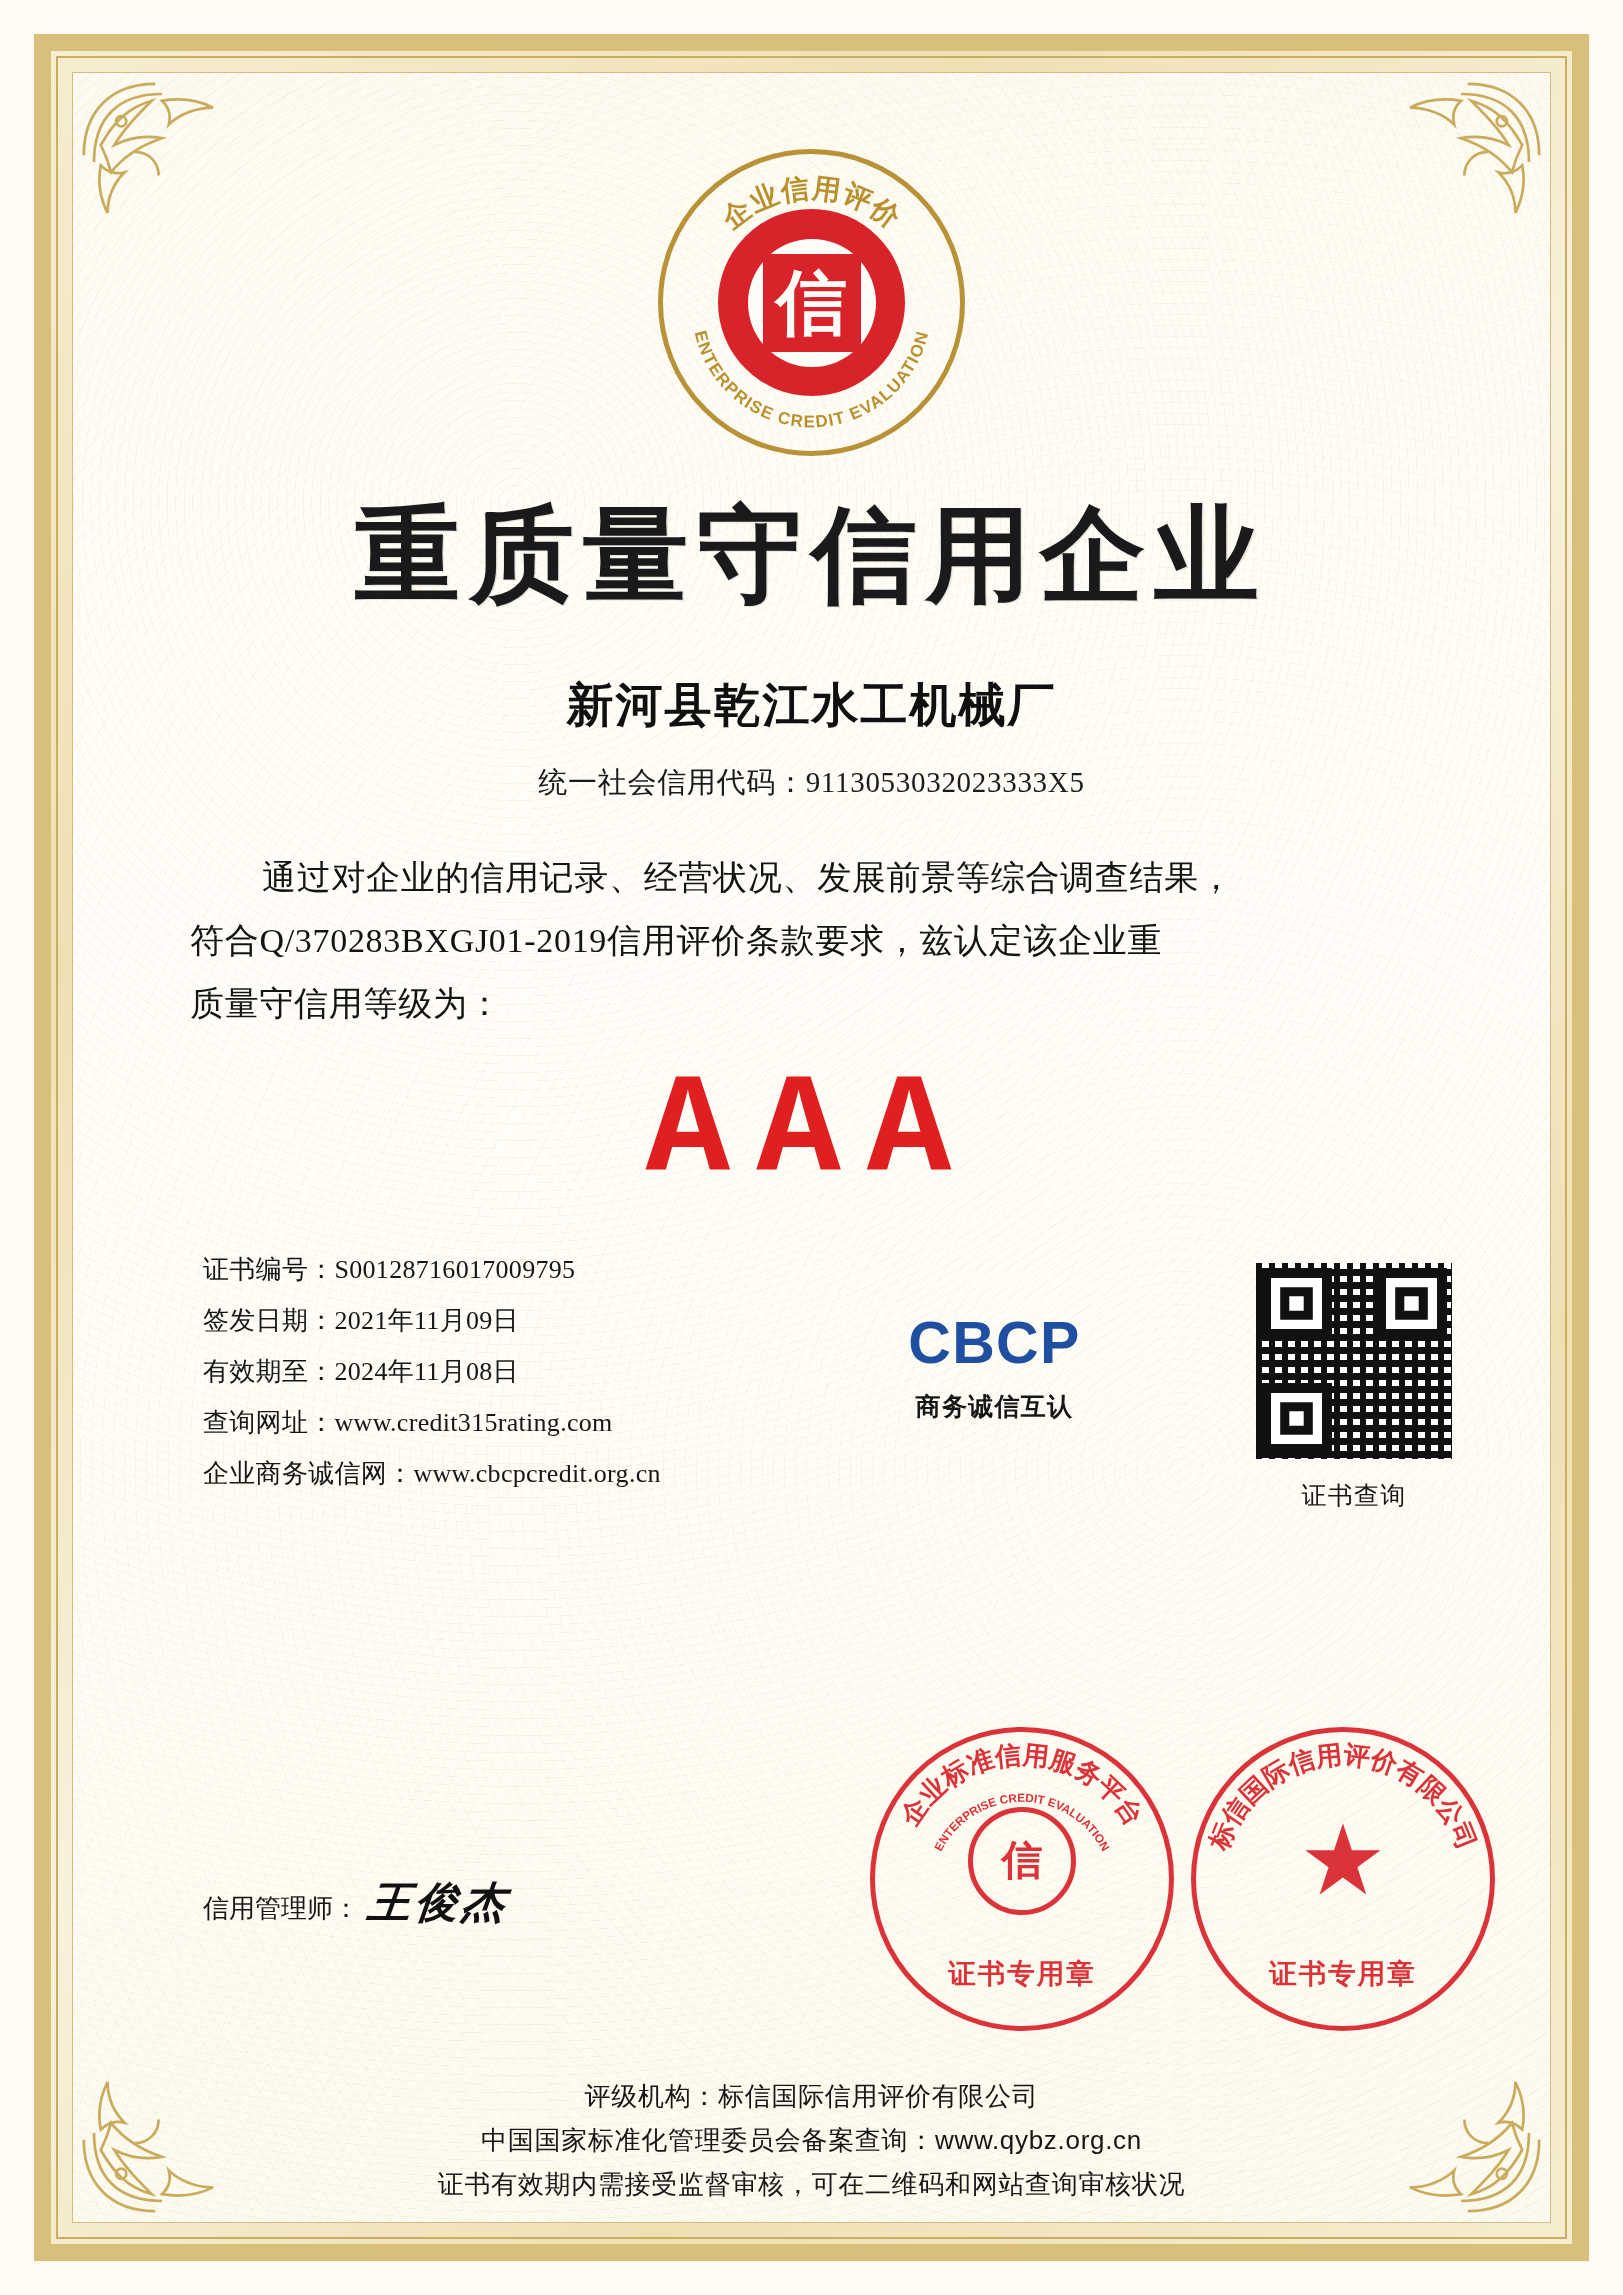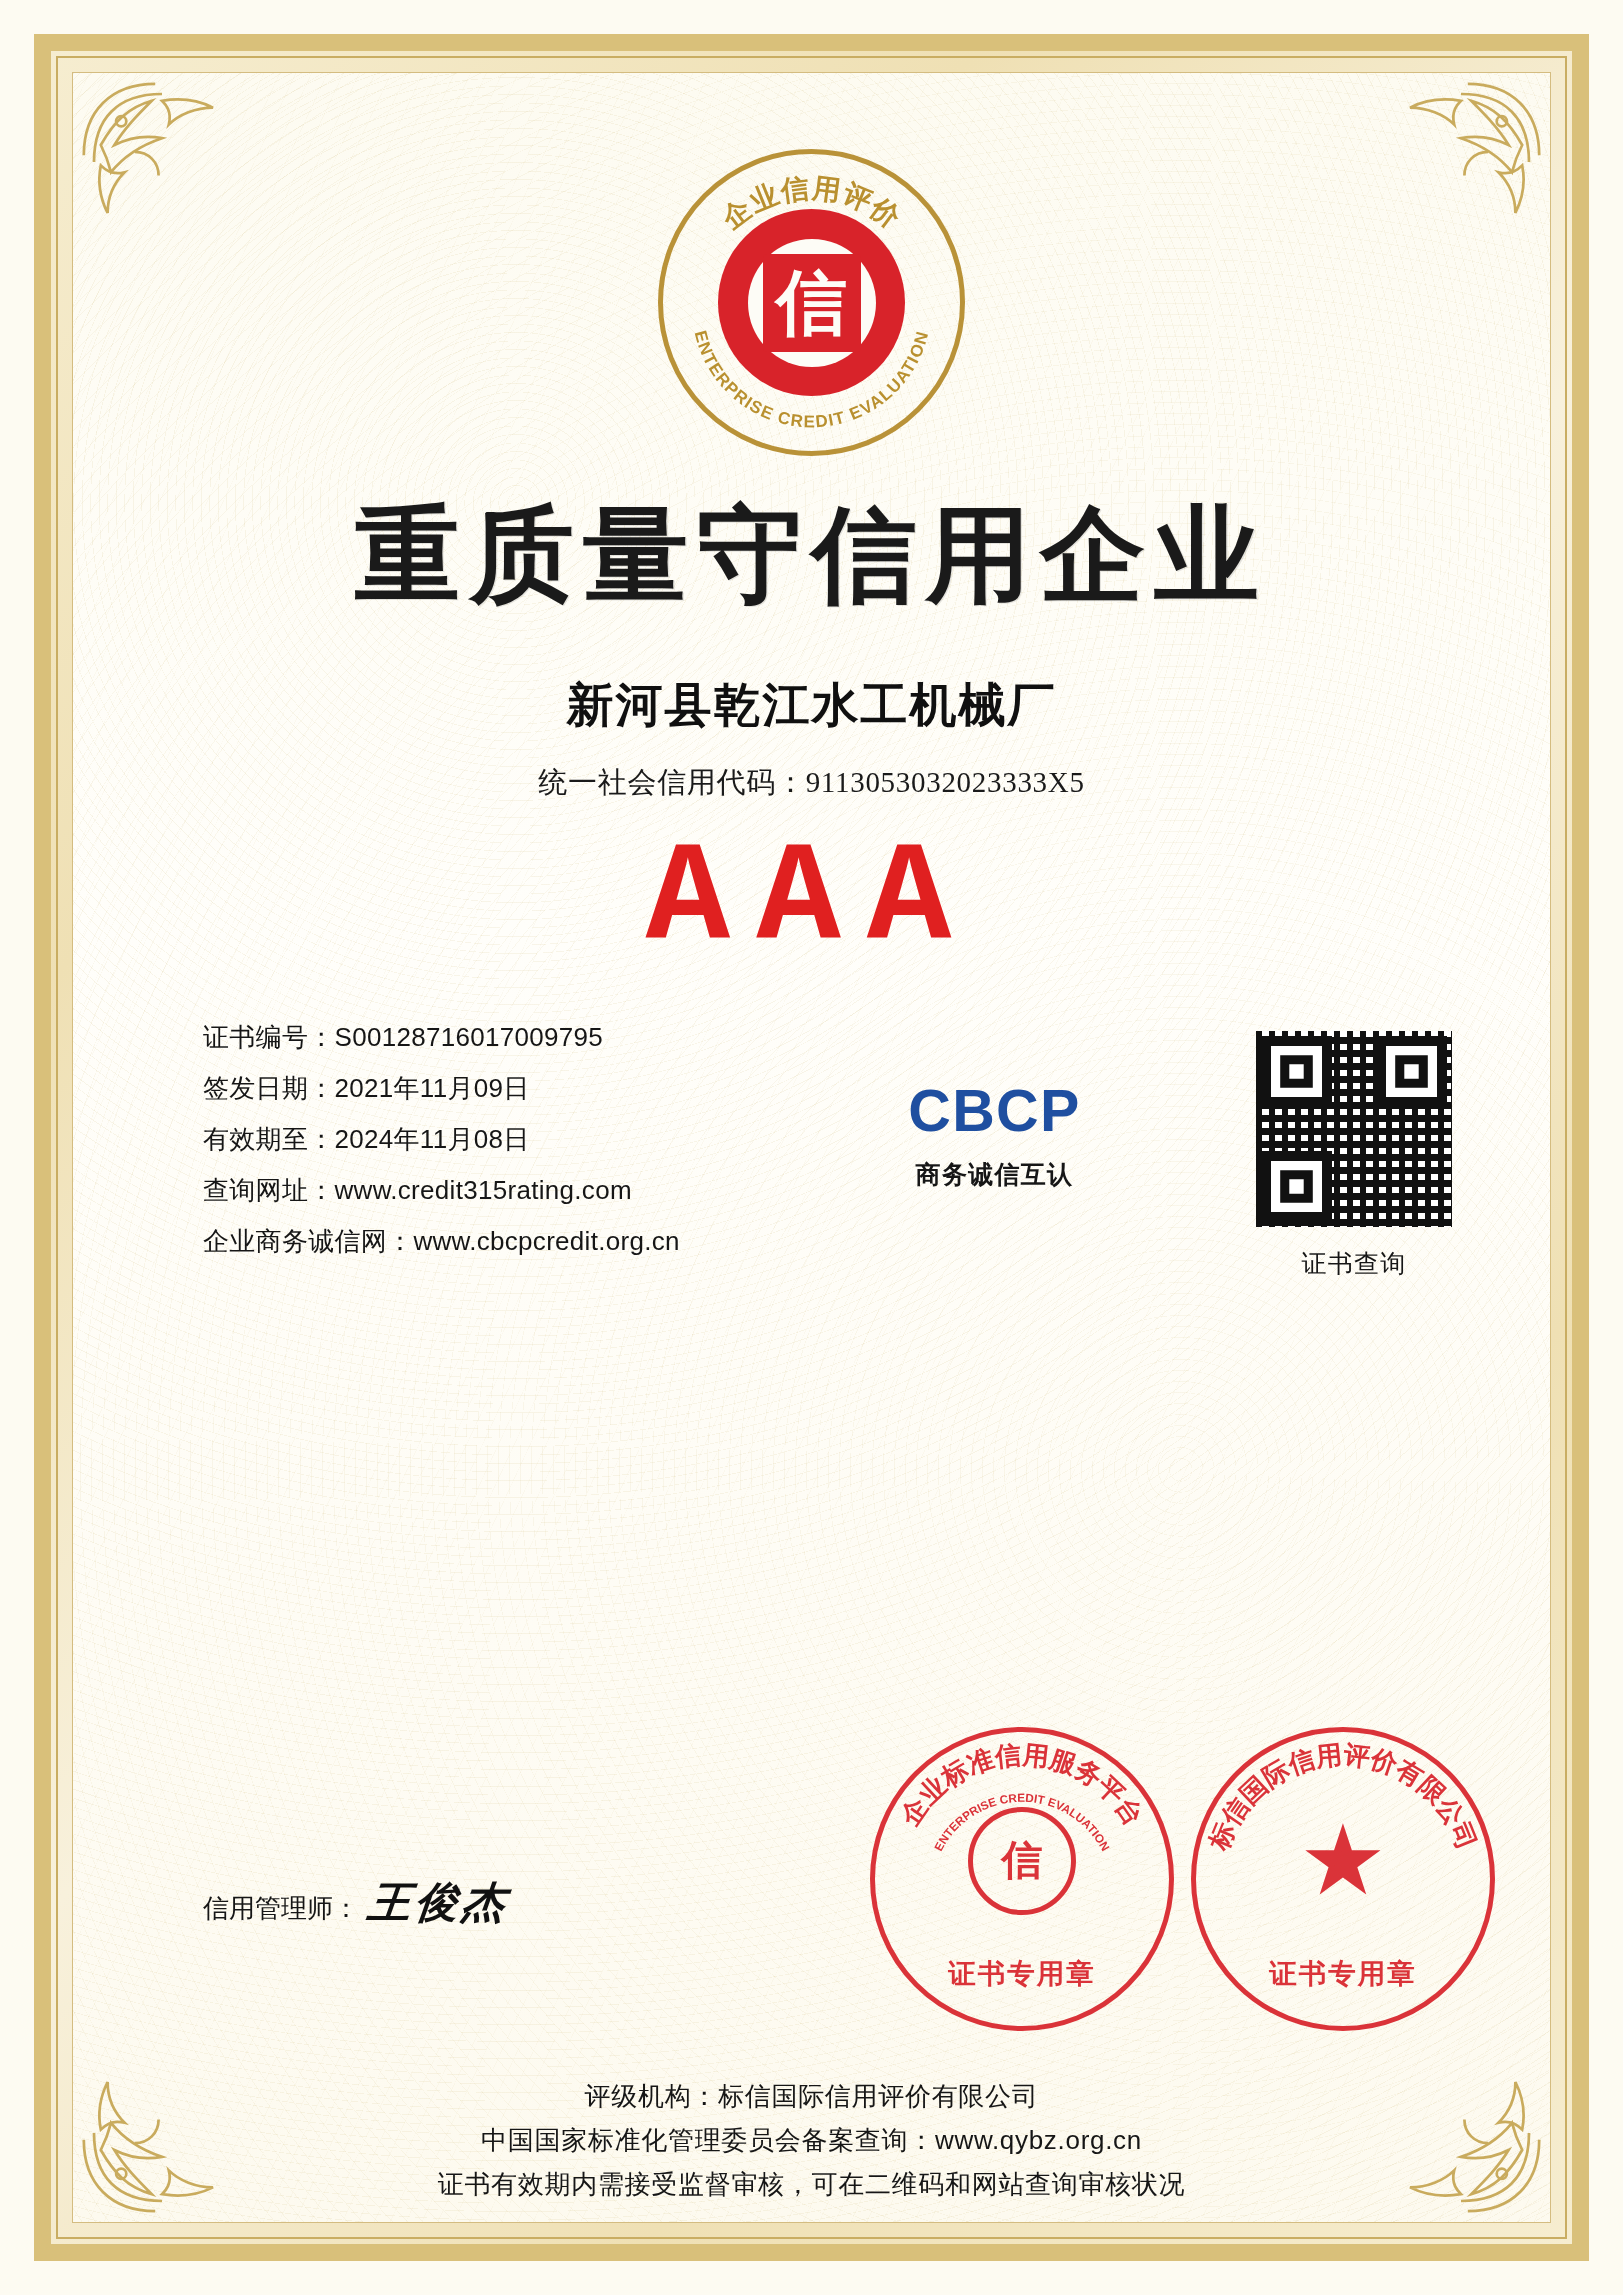--- a/index.html
+++ b/index.html
@@ -184,21 +184,21 @@
     position: absolute;
     left: 105px;
     top: 0;
     text-align: left;
     font-family: "Liberation Sans", sans-serif;
     font-size: 26px;
     line-height: 51px;
     color: #161616;
     letter-spacing: 0.3px;
   }
-  .info-left div { white-space: nowrap; }
+  .info-left div { white-space: nowrap; font-family: Liberation Serif, serif; }
 
   .cbcp-block {
     position: absolute;
     left: 759px;
     top: 65px;
     width: 275px;
     text-align: center;
   }
   .cbcp-logo {
     font-family: "Liberation Sans", sans-serif;
@@ -432,20 +432,25 @@
         </div>
       </div>
     </div>
 
     <div class="main-title">重质量守信用企业</div>
 
     <div class="company-name">新河县乾江水工机械厂</div>
 
     <div class="credit-code">统一社会信用代码：9113053032023333X5</div>
 
+    <div class="body-text">
+      <div><span class="indent"></span><span>通过对企业的信用记录、经营状况、发展前景等综合调查结果，</span></div>
+      <div>符合Q/370283BXGJ01-2019信用评价条款要求，兹认定该企业重</div>
+      <div>质量守信用等级为：</div>
+    </div>
 
     <div class="grade">AAA</div>
 
     <div class="info-row">
       <div class="info-left">
         <div>证书编号：S00128716017009795</div>
         <div>签发日期：2021年11月09日</div>
         <div>有效期至：2024年11月08日</div>
         <div>查询网址：www.credit315rating.com</div>
         <div>企业商务诚信网：www.cbcpcredit.org.cn</div>

